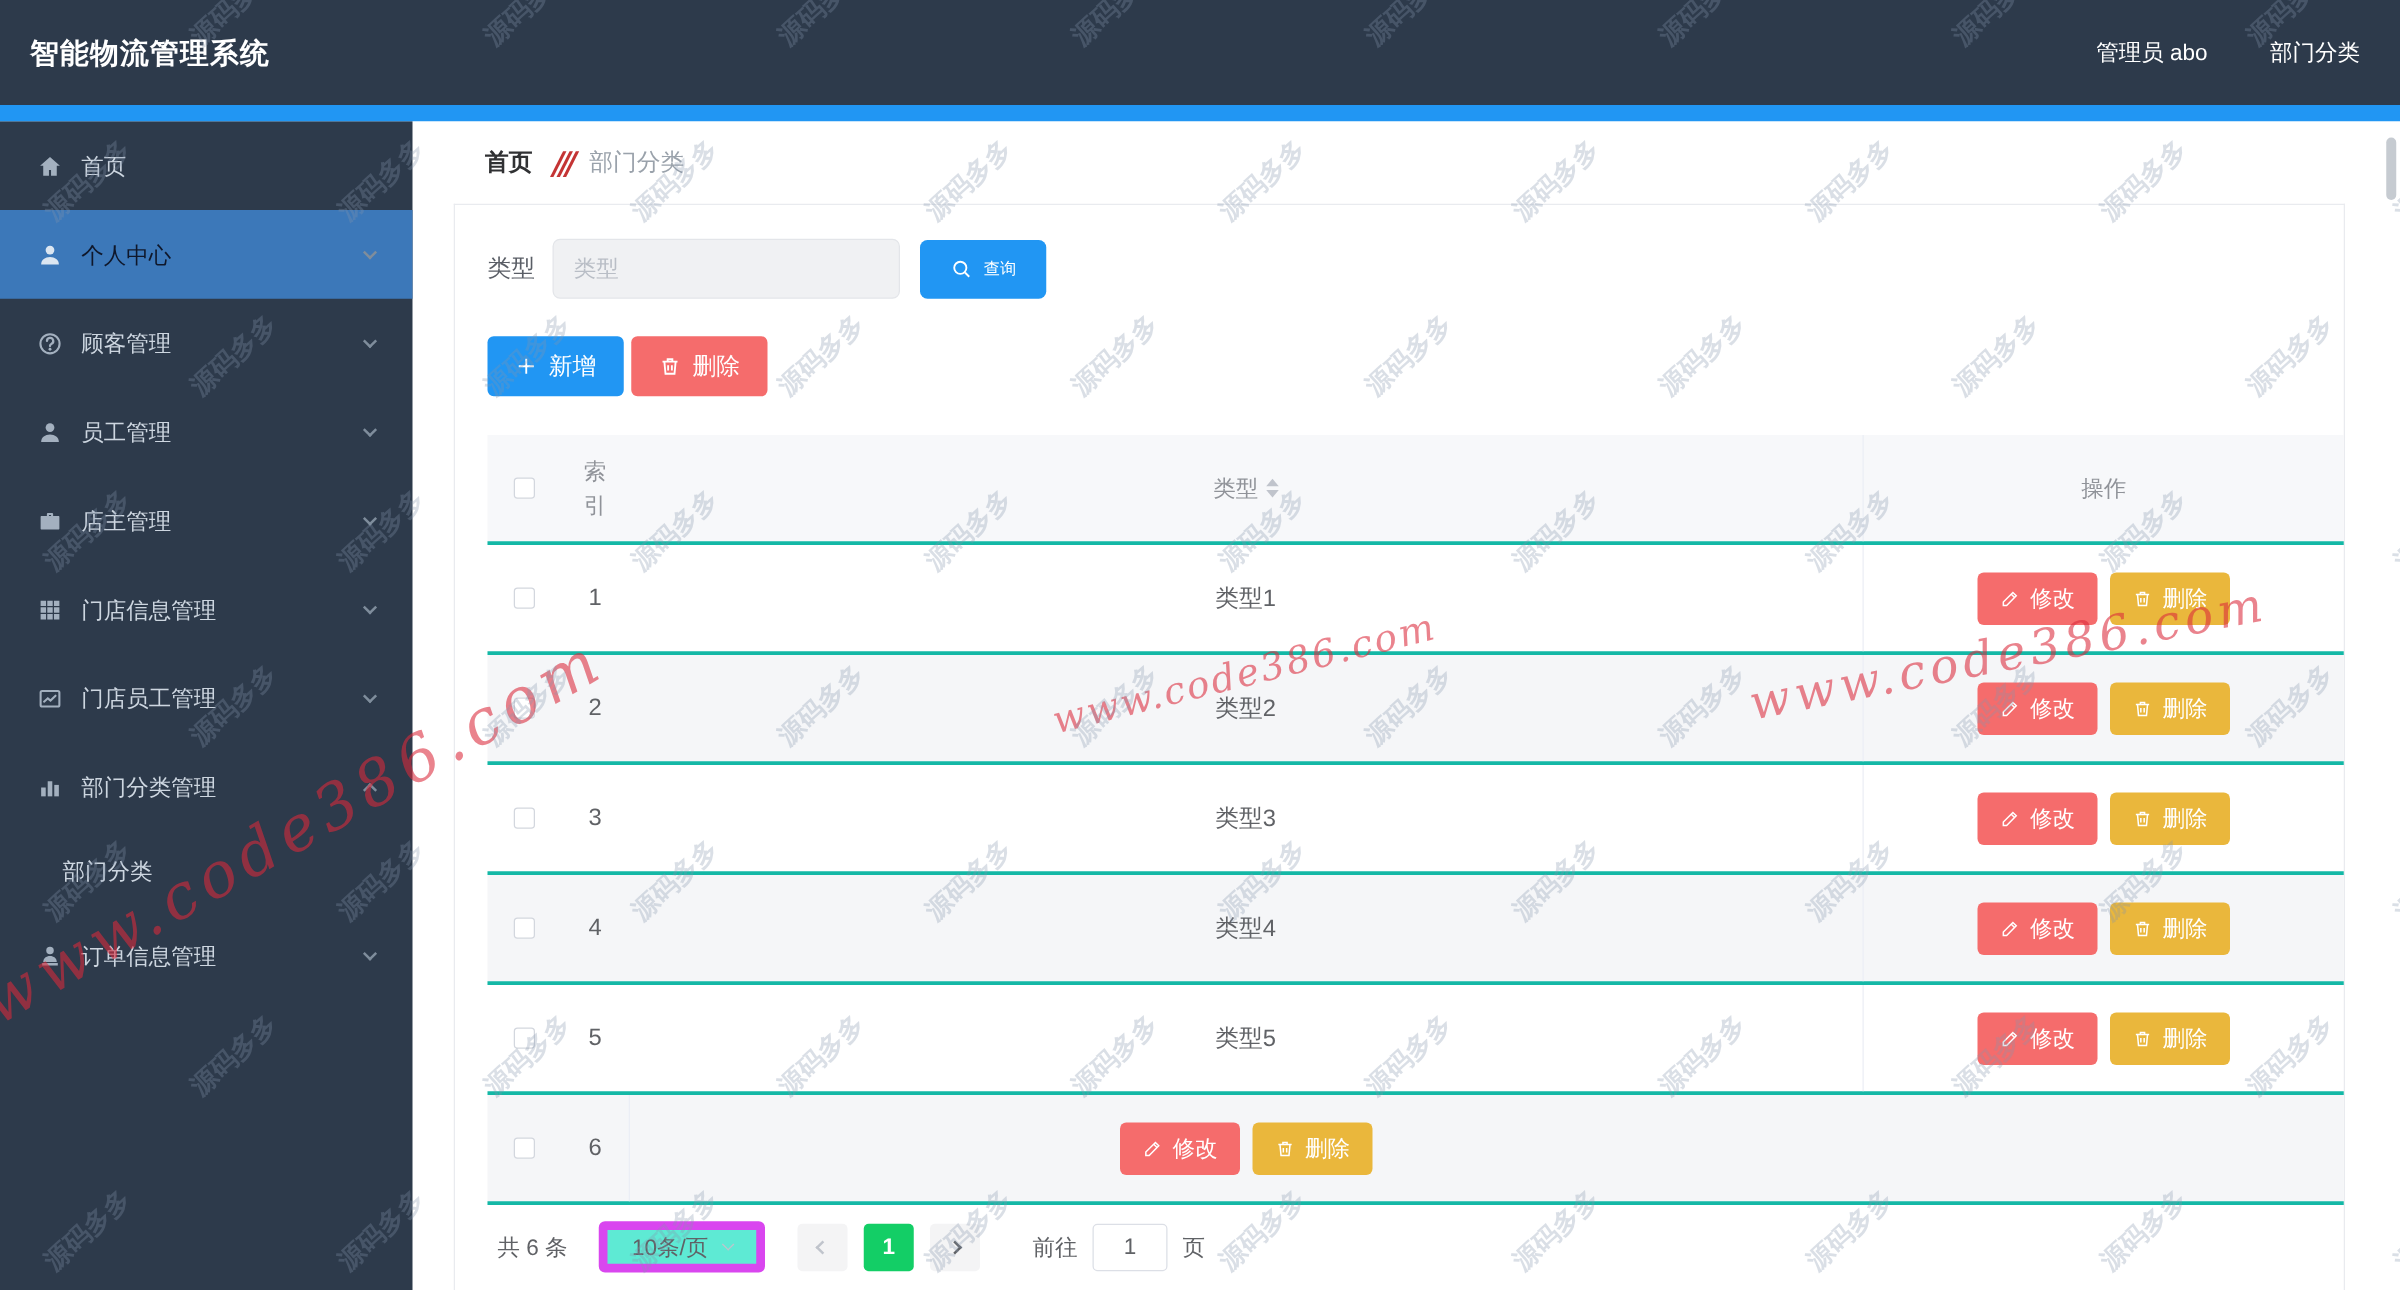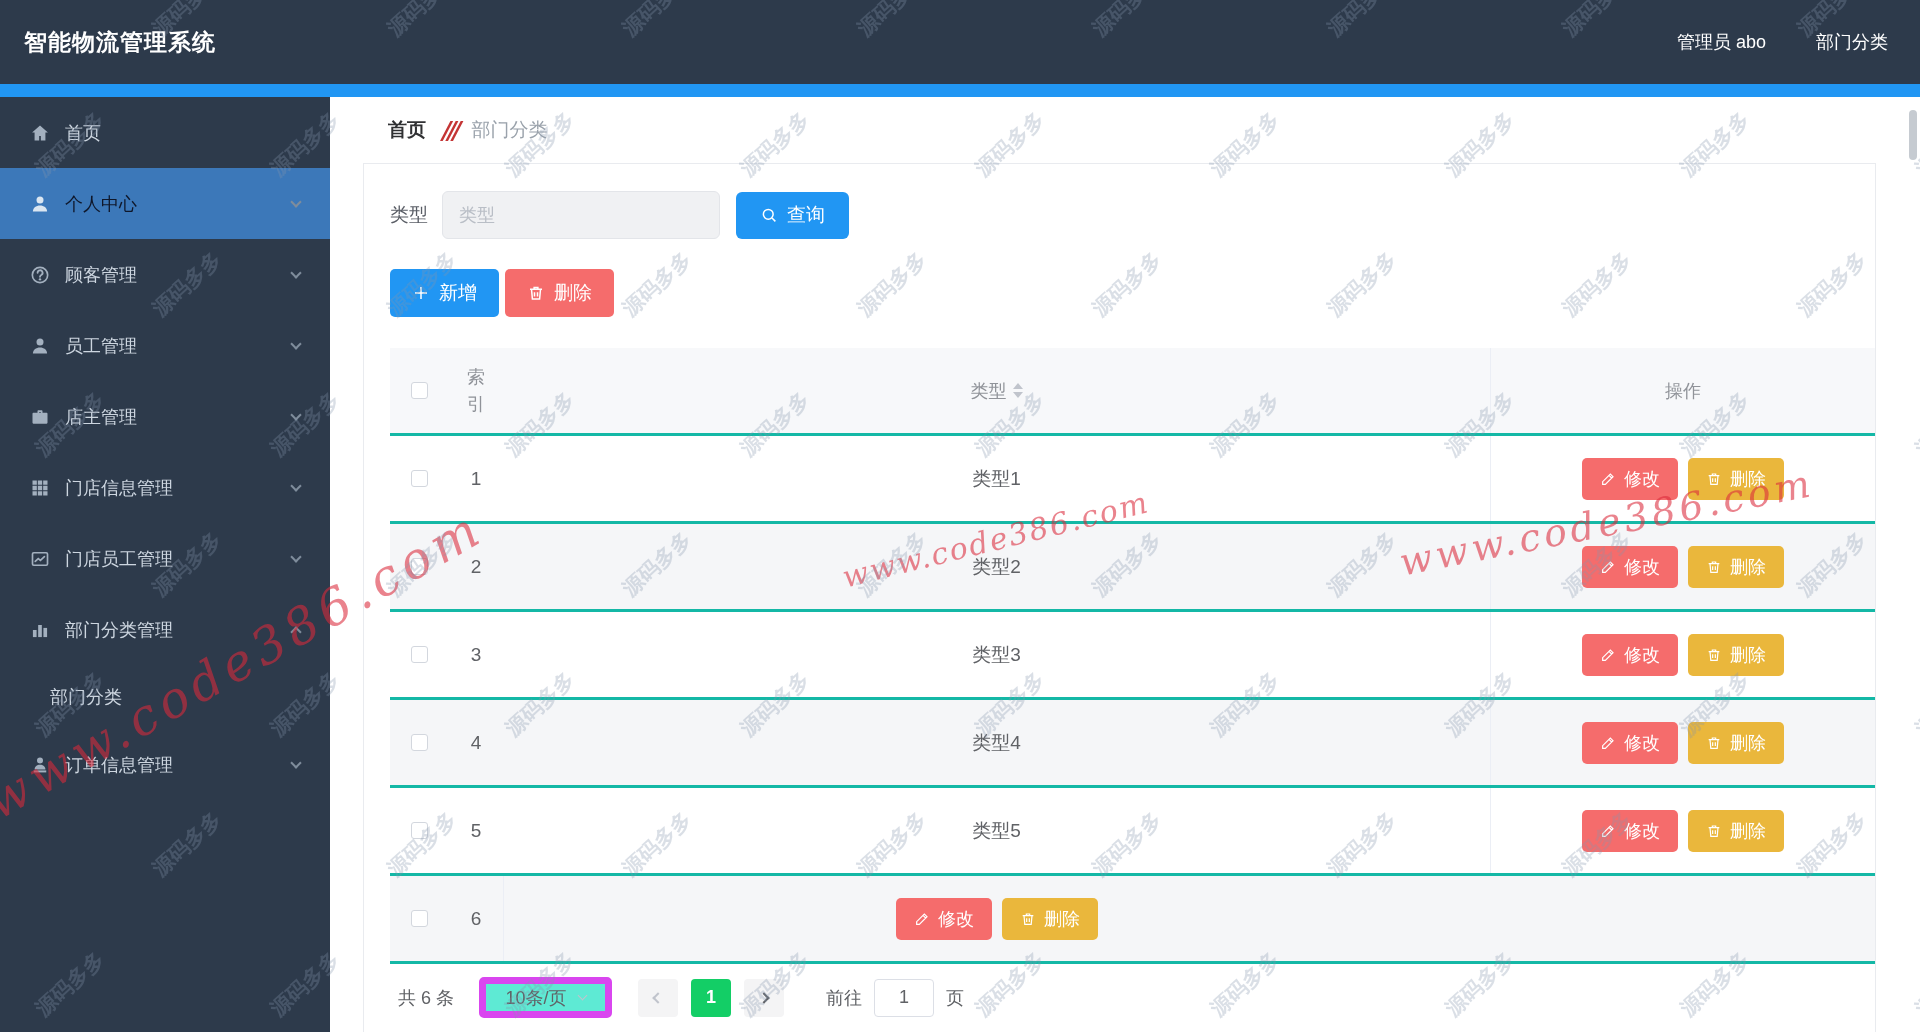--- a/index.html
+++ b/index.html
@@ -33,21 +33,21 @@
   .bc-sep { margin:0 14px 0 16px; color:#c43434; font-size:25px; font-style:italic; font-family:"DejaVu Serif", serif; letter-spacing:-4px; font-weight:bold; }
   .bc-current { font-size:19px; color:#9aa2ab; }
 
   .card { position:absolute; top:66px; left:33px; right:44px; bottom:0; background:#ffffff; border:1px solid #e9ebef; border-bottom:none; }
 
   
   .search-row { display:flex; align-items:center; margin:27px 0 0 26px; }
   .search-label { font-size:19px; color:#5a5e66; margin-right:14px; }
   .search-input { width:278px; height:48px; background:#f0f1f3; border:1px solid #e3e5e9; border-radius:6px; padding:0 16px; font-size:18px; color:#606266; outline:none; font-family:inherit; }
   .search-input::placeholder { color:#b9bec6; }
-  .query-btn { margin-left:16px; height:47px; padding:0 24px; background:#2196f3; color:#fff; border:none; border-radius:6px; font-size:19px; display:inline-flex; align-items:center; gap:9px; cursor:pointer; font-family:inherit; }
+  .query-btn { margin-left:16px; height:47px; padding:0 24px; background:#2196f3; color:#fff; border:none; border-radius:6px; font-size:13px; display:inline-flex; align-items:center; gap:9px; cursor:pointer; font-family:inherit; }
   .query-btn svg { width:18px; height:18px; stroke:#fff; fill:none; stroke-width:2; }
 
   
   .toolbar { display:flex; gap:6px; margin:30px 0 0 26px; }
   .tb-btn { height:48px; padding:0 22px; border:none; border-radius:5px; color:#fff; font-size:19px; display:inline-flex; align-items:center; gap:9px; cursor:pointer; font-family:inherit; }
   .tb-add { background:#2196f3; }
   .tb-del { background:#f56c6c; }
   .tb-btn svg { width:18px; height:18px; stroke:#fff; fill:none; stroke-width:2; }
 
   

